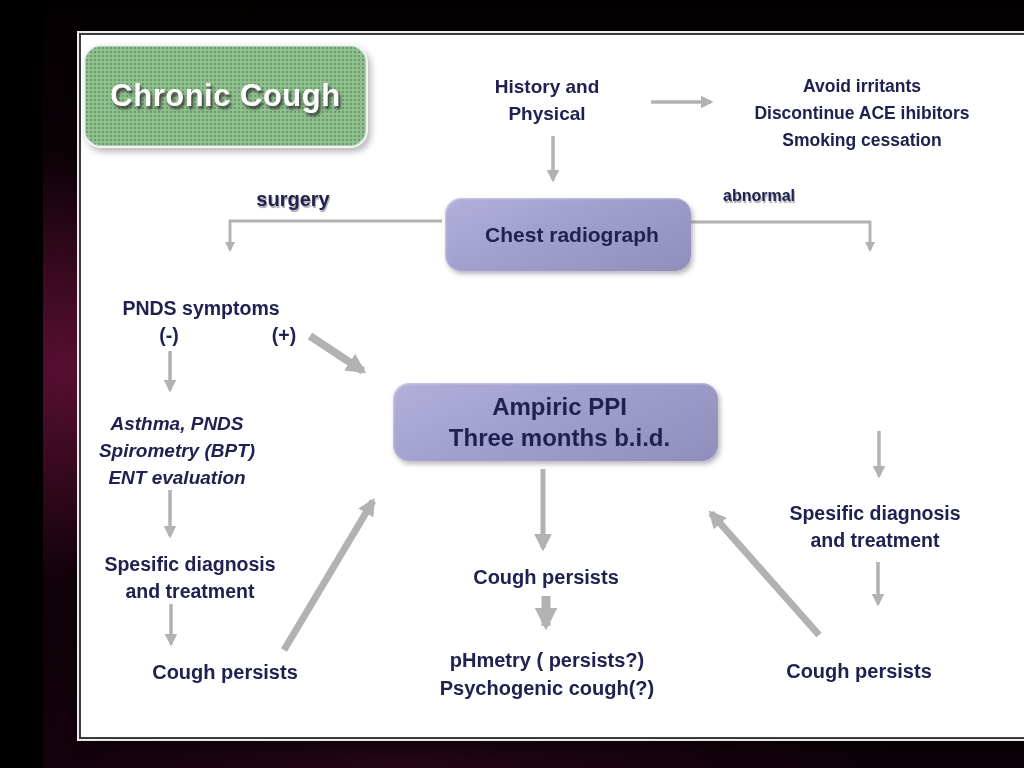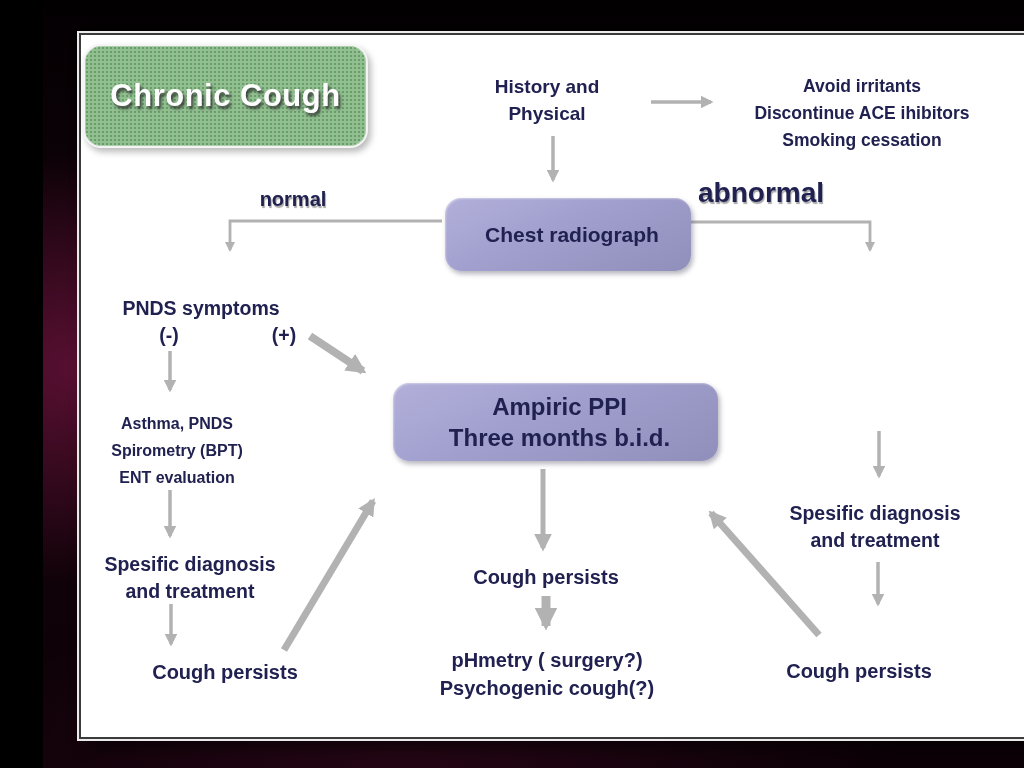--- a/index.html
+++ b/index.html
@@ -93,47 +93,47 @@
       <span class="title-text">Chronic Cough</span>
     </div>
 
     <div class="node" style="left:688px;top:73px;width:262px;font-size:17.5px;line-height:27px;">Avoid irritants
 Discontinue ACE ihibitors
 Smoking cessation</div>
 
     <div class="node" style="left:419px;top:73px;width:170px;font-size:19px;line-height:27px;">History and
 Physical</div>
 
-    <div class="node branch" style="left:185px;top:188px;width:130px;font-size:20px;">normal</div>
+    <div class="node branch" style="left:185px;top:188px;width:130px;font-size:20px;">surgery</div>
 
-    <div class="node branch" style="left:655px;top:177px;width:122px;font-size:28px;">abnormal</div>
+    <div class="node branch" style="left:655px;top:187px;width:122px;font-size:16px;">abnormal</div>
 
     <div class="pbox" style="left:402px;top:198px;width:238px;height:73px;font-size:21px;">Chest radiograph</div>
 
     <div class="node" style="left:60px;top:297px;width:196px;font-size:19.5px;">PNDS symptoms</div>
 
     <div class="node" style="left:105px;top:324px;width:42px;font-size:19.5px;">(-)</div>
 
     <div class="node" style="left:220px;top:324px;width:42px;font-size:19.5px;">(+)</div>
 
-    <div class="node" style="left:33px;top:410px;width:202px;font-size:16px;line-height:27px;">Asthma, PNDS
+    <div class="node" style="left:33px;top:410px;width:202px;font-size:19px;line-height:27px;font-style:italic;">Asthma, PNDS
 Spirometry (BPT)
 ENT evaluation</div>
 
     <div class="node" style="left:42px;top:551px;width:210px;font-size:19.5px;line-height:27px;">Spesific diagnosis
 and treatment</div>
 
     <div class="node" style="left:92px;top:661px;width:180px;font-size:20px;">Cough persists</div>
 
     <div class="pbox" style="left:350px;top:383px;width:317px;height:78px;border-radius:16px;font-size:24px;line-height:31px;">Ampiric PPI
 Three months b.i.d.</div>
 
     <div class="node" style="left:408px;top:566px;width:190px;font-size:20px;">Cough persists</div>
 
-    <div class="node" style="left:374px;top:646px;width:260px;font-size:20px;line-height:28px;">pHmetry ( surgery?)
+    <div class="node" style="left:374px;top:646px;width:260px;font-size:20px;line-height:28px;">pHmetry ( persists?)
 Psychogenic cough(?)</div>
 
 
     <div class="node" style="left:727px;top:500px;width:210px;font-size:19.5px;line-height:27px;">Spesific diagnosis
 and treatment</div>
 
     <div class="node" style="left:728px;top:660px;width:176px;font-size:20px;">Cough persists</div>
   </div>
 </div>
 

